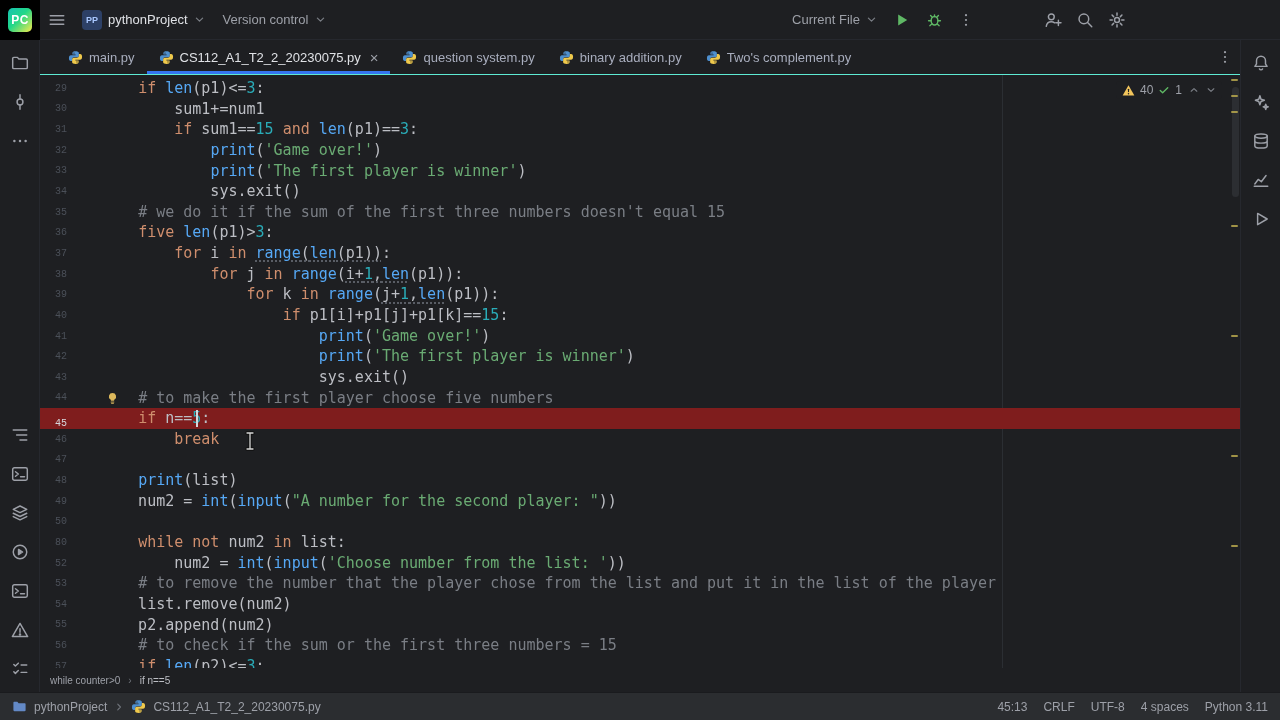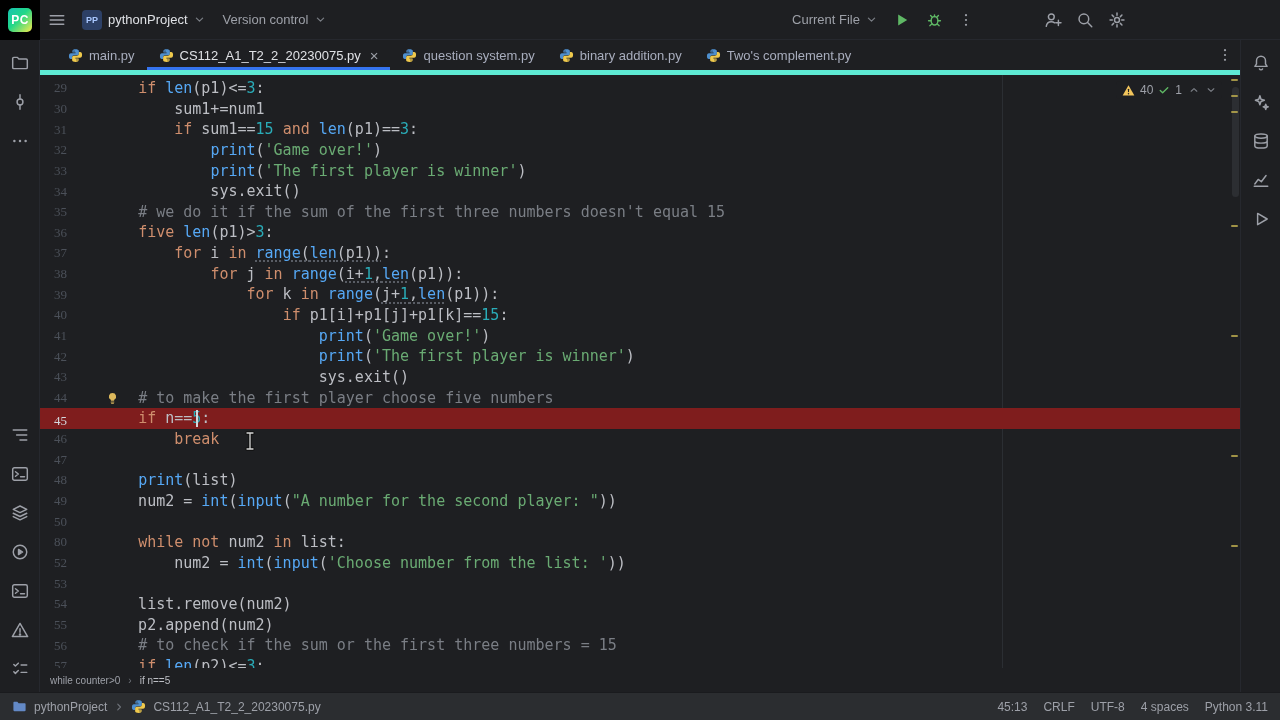--- a/index.html
+++ b/index.html
@@ -26,34 +26,34 @@
   .stripe{width:40px;flex:0 0 40px;display:flex;flex-direction:column;align-items:center;padding:8px 0;background:#1e1f22;}
   .stripe.left{border-right:1px solid #26282e;}
   .stripe.right{border-left:1px solid #26282e;}
   .stripe-grp{display:flex;flex-direction:column;align-items:center;gap:9px;}
   .stripe-grp.bottom{margin-top:auto;}
   .stripe .icon-btn{width:30px;height:30px;}
 
   .center{flex:1;display:flex;flex-direction:column;min-width:0;}
 
   
-  .tabbar{height:35px;flex:0 0 35px;display:flex;align-items:stretch;padding-left:16px;border-bottom:5px solid #5eead4;}
+  .tabbar{height:35px;flex:0 0 35px;display:flex;align-items:stretch;padding-left:16px;border-bottom:1px solid #5eead4;}
   .tab-list{display:flex;align-items:stretch;}
   .tab{display:flex;align-items:center;gap:6px;padding:0 12px;font-size:13px;color:#a8adbd;white-space:nowrap;}
   .tab.active{box-shadow:inset 0 -3px 0 #3574f0;color:#dfe1e5;}
   .tclose{margin-left:3px;color:#9da0a8;font-size:15px;line-height:1;}
   .tb-spacer{flex:1;}
   .tabbar .icon-btn{align-self:center;}
 
   
   .editor{position:relative;flex:1;overflow:hidden;background:#1e1f22;padding-top:3px;}
   .guide{position:absolute;left:962px;top:0;bottom:0;width:1px;background:#2b2e33;}
   .row{display:flex;height:20.65px;align-items:center;position:relative;}
   .row.current{background:#7f1d1d;align-items:flex-end;}
-  .ln{flex:0 0 62px;width:62px;text-align:right;padding-right:35px;font-family:Liberation Serif, serif;font-size:13px;color:#4b5059;}
+  .ln{flex:0 0 62px;width:62px;text-align:right;padding-right:35px;font-family:Liberation Mono, monospace;font-size:10px;color:#4b5059;}
   .row.current .ln{color:#d5d8dd;}
   .code{font-family:"DejaVu Sans Mono",monospace;font-size:15px;line-height:20.65px;white-space:pre;color:#bcbec4;}
   .td{color:#bcbec4;} .tk{color:#cf8e6d;} .tf{color:#56a8f5;} .ts{color:#6aab73;} .tn{color:#2aacb8;} .tc{color:#7a7e85;}
   .ul{text-decoration:underline dotted #6e737c;text-underline-offset:3px;}
   .caret{position:absolute;left:156px;top:2px;width:1.5px;height:17px;background:#d4d7dc;}
   .bulb{position:absolute;left:66px;top:3px;}
   .inspections{position:absolute;top:6px;right:18px;display:flex;align-items:center;gap:5px;font-size:12px;color:#9da0a8;background:#1e1f22;padding:2px 6px;border-radius:4px;z-index:5;}
   .inspections .chev{margin-left:2px;color:#7a7e85;}
   .vthumb{position:absolute;right:1px;top:12px;width:7px;height:110px;background:#393b40;border-radius:4px;opacity:.55;}
   .estripe{position:absolute;right:0;top:0;bottom:0;width:12px;}
@@ -395,21 +395,21 @@
             <div class="row">
               <span class="ln">80</span>
               <span class="code"><span class="td">    </span><span class="tk">while</span><span class="td"> </span><span class="tk">not</span><span class="td"> num2 </span><span class="tk">in</span><span class="td"> list:</span></span>
             </div>
             <div class="row">
               <span class="ln">52</span>
               <span class="code"><span class="td">        num2 = </span><span class="tf">int</span><span class="td">(</span><span class="tf">input</span><span class="td">(</span><span class="ts">'Choose number from the list: '</span><span class="td">))</span></span>
             </div>
             <div class="row">
               <span class="ln">53</span>
-              <span class="code"><span class="td">    </span></span>
+              <span class="code"><span class="td">    </span><span class="tc"># to remove the number that the player chose from the list and put it in the list of the player</span></span>
             </div>
             <div class="row">
               <span class="ln">54</span>
               <span class="code"><span class="td">    list.remove(num2)</span></span>
             </div>
             <div class="row">
               <span class="ln">55</span>
               <span class="code"><span class="td">    p2.append(num2)</span></span>
             </div>
             <div class="row">

